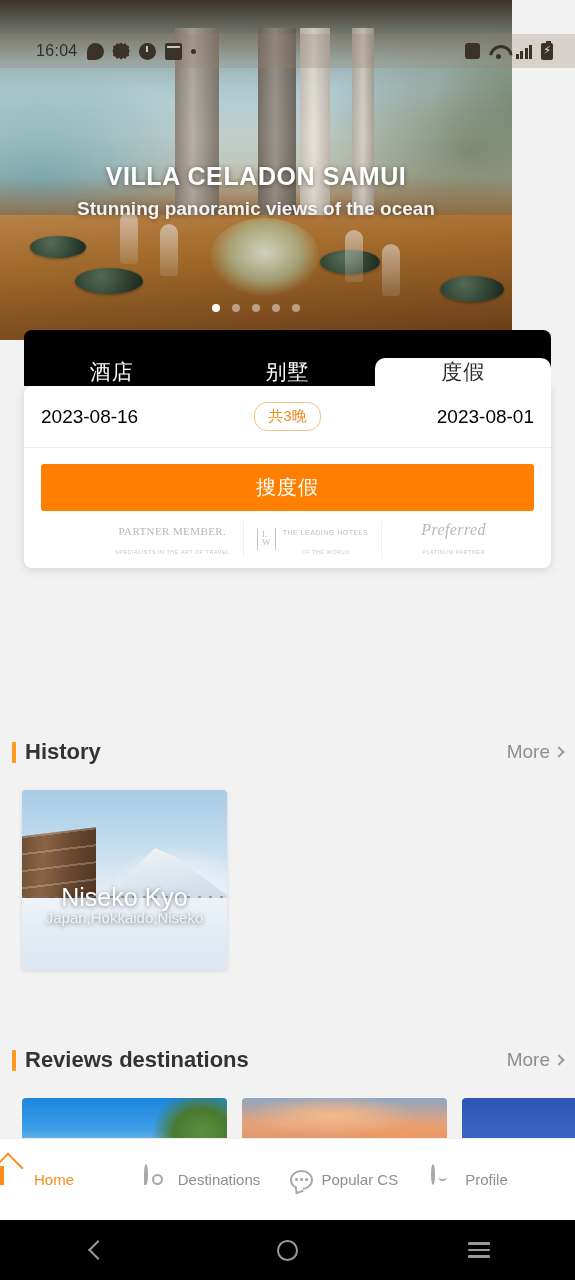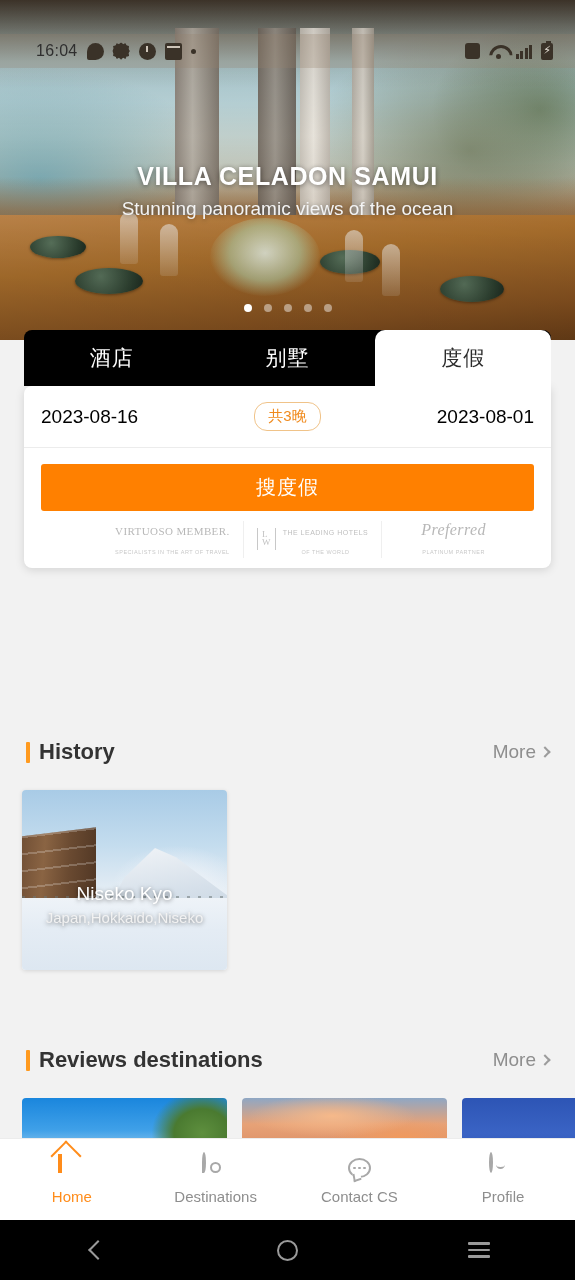--- a/index.html
+++ b/index.html
@@ -5,21 +5,21 @@
   * { margin:0; padding:0; box-sizing:border-box; }
   html,body { width:575px; height:1280px; overflow:hidden; }
   body {
     font-family:"Liberation Sans","DejaVu Sans",sans-serif;
     background:#f2f2f2;
     position:relative;
   }
 
   
   .hero{
-    position:absolute; left:0; top:0; width:575px; height:340px;
+    position:absolute; left:0; top:0; width:512px; height:340px;
     overflow:hidden;
   }
   .hero-photo{
     position:absolute; inset:0;
     background:
       
       linear-gradient(180deg, rgba(60,45,32,.92) 0%, rgba(92,72,52,.55) 10%, rgba(120,98,74,.15) 18%, rgba(0,0,0,0) 26%),
       
       linear-gradient(180deg, rgba(0,0,0,0) 52%, rgba(150,95,45,.55) 62%, rgba(120,72,34,.85) 78%, rgba(78,46,20,.95) 100%),
       
@@ -62,21 +62,21 @@
     position:absolute; inset:0;
     background:linear-gradient(180deg, rgba(0,0,0,.12) 0%, rgba(0,0,0,.02) 40%, rgba(0,0,0,.18) 100%);
   }
   .hero-title{
     position:absolute; left:0; right:0; top:162px;
     text-align:center; color:#fff; font-size:25px; font-weight:bold;
     letter-spacing:.6px; text-shadow:0 1px 5px rgba(0,0,0,.45);
   }
   .hero-sub{
     position:absolute; left:0; right:0; top:198px;
-    text-align:center; color:#f3f3f3; font-size:19px; font-weight:normal;
+    text-align:center; color:#f3f3f3; font-size:19px; font-weight:bold;
     text-shadow:0 1px 5px rgba(0,0,0,.45);
   }
   .hero-dots{
     position:absolute; left:0; right:0; top:304px;
     display:flex; justify-content:center; gap:12px;
   }
   .hero-dots i{
     width:8px; height:8px; border-radius:50%;
     background:rgba(255,255,255,.45); display:block;
   }
@@ -141,20 +141,21 @@
     content:"⚡"; position:absolute; left:0; top:-3px; font-size:11px; color:#e8e2d8;
     line-height:17px; width:100%; text-align:center;
   }
 
   
   .searchwrap{ position:absolute; left:24px; top:330px; width:527px; z-index:20; }
   .tabs{
     position:relative; height:56px;
     background:#000; border-radius:8px 8px 0 0;
     display:flex;
+    align-items:flex-end;
   }
   .tab{
     flex:1; display:flex; align-items:center; justify-content:center;
     color:#fff; font-size:21px; letter-spacing:1px;
   }
   .tab.active{
     background:#fff; color:#2b2b2b;
     border-radius:10px 10px 0 0;
     position:relative; z-index:3;
   }
@@ -219,21 +220,21 @@
   .mark-tree{
     width:14px; height:22px;
     background:
       linear-gradient(180deg,#b9b9b9,#8f8f8f);
     clip-path:polygon(50% 0,72% 22%,62% 22%,80% 48%,66% 48%,88% 78%,56% 78%,56% 100%,44% 100%,44% 78%,12% 78%,34% 48%,20% 48%,38% 22%,28% 22%);
   }
 
   
   .sec-head{
     position:absolute; left:0; width:575px; height:44px;
-    display:flex; align-items:center; padding:0 26px;
+    display:flex; align-items:center; padding:0 12px;
   }
   .sec-bar{
     width:4px; height:21px; background:#ff9a1f; border-radius:1px; margin-right:9px;
   }
   .sec-title{ font-size:22px; font-weight:bold; color:#333; }
   .sec-more{
     margin-left:auto; display:flex; align-items:center; gap:5px;
     color:#8e8e8e; font-size:19px;
   }
   .chev{
@@ -270,21 +271,21 @@
   .hist-snow{
     position:absolute; left:0; right:0; bottom:0; height:72px;
     background:linear-gradient(180deg,#eef3f8 0%,#e4ecf4 45%,#dde7f1 100%);
   }
   .hist-trees{
     position:absolute; left:0; right:0; bottom:58px; height:16px;
     background:repeating-linear-gradient(90deg, rgba(108,118,118,.55) 0 3px, rgba(0,0,0,0) 3px 11px);
   }
   .hist-name{
     position:absolute; left:0; right:0; top:93px; text-align:center;
-    color:#fff; font-size:19px; text-shadow:0 1px 4px rgba(0,0,0,.5);
+    color:#fff; font-size:25px; text-shadow:0 1px 4px rgba(0,0,0,.5);
   }
   .hist-loc{
     position:absolute; left:0; right:0; top:119px; text-align:center;
     color:#f2f2f2; font-size:15px; text-shadow:0 1px 4px rgba(0,0,0,.5);
   }
 
   
   .pop{
     position:absolute; top:1098px; height:58px; border-radius:4px; overflow:hidden;
   }
@@ -303,21 +304,21 @@
     background:linear-gradient(180deg,#2d55b5 0%,#3a63c4 60%,#2f57b8 100%);
   }
 
   
   .bottomnav{
     position:absolute; left:0; bottom:60px; width:575px; height:82px;
     background:#fff; display:flex; align-items:center;
     border-top:1px solid #ececec; z-index:30;
   }
   .nav-item{
-    flex:1; display:flex; flex-direction:column; align-items:center; gap:6px;
+    flex:1; display:flex; flex-direction:row; align-items:center; gap:6px;
     cursor:pointer;
   }
   .nav-label{ font-size:15px; color:#8e8e8e; }
   .nav-item.active .nav-label{ color:#ff8c1a; }
   .nv{ width:28px; height:28px; position:relative; }
   .nv-home{
     border:2px solid #ff8c1a; width:23px; height:15px; margin-top:11px;
     border-top:none;
   }
   .nv-home:before{
@@ -447,21 +448,21 @@
       <span class="sf-nights">共3晚</span>
       <span class="sf-date">2023-08-01</span>
     </div>
     <div class="sf-btnwrap">
       <button class="sf-btn">搜度假</button>
     </div>
     <div class="partners">
       <div class="pt">
         <span class="pt-mark"><span class="mark-shell"></span></span>
         <span class="pt-txt">
-          <span class="pt-t1">VIRTUOSO MEMBER.</span><br>
+          <span class="pt-t1">PARTNER MEMBER.</span><br>
           <span class="pt-t2">SPECIALISTS IN THE ART OF TRAVEL</span>
         </span>
       </div>
       <div class="pt">
         <span class="pt-mark">
             <span class="mark-lhw">L<br>W</span>
           </span>
         <span class="pt-txt">
           <span class="pt-t2" style="font-size:7px;color:#8a8a8a;">THE LEADING HOTELS</span><br>
           <span class="pt-t2">OF THE WORLD</span>
@@ -520,21 +521,21 @@
     <span class="nav-label">Destinations</span>
   </div>
   <div class="nav-item">
     <span class="nv">
         <span class="nv-chat">
           <s></s>
           <s></s>
           <s></s>
         </span>
       </span>
-    <span class="nav-label">Contact CS</span>
+    <span class="nav-label">Popular CS</span>
   </div>
   <div class="nav-item">
     <span class="nv"><span class="nv-face"></span></span>
     <span class="nav-label">Profile</span>
   </div>
 </div>
 
 <div class="androidnav">
   <div class="an">
       <span class="an-back"></span>

